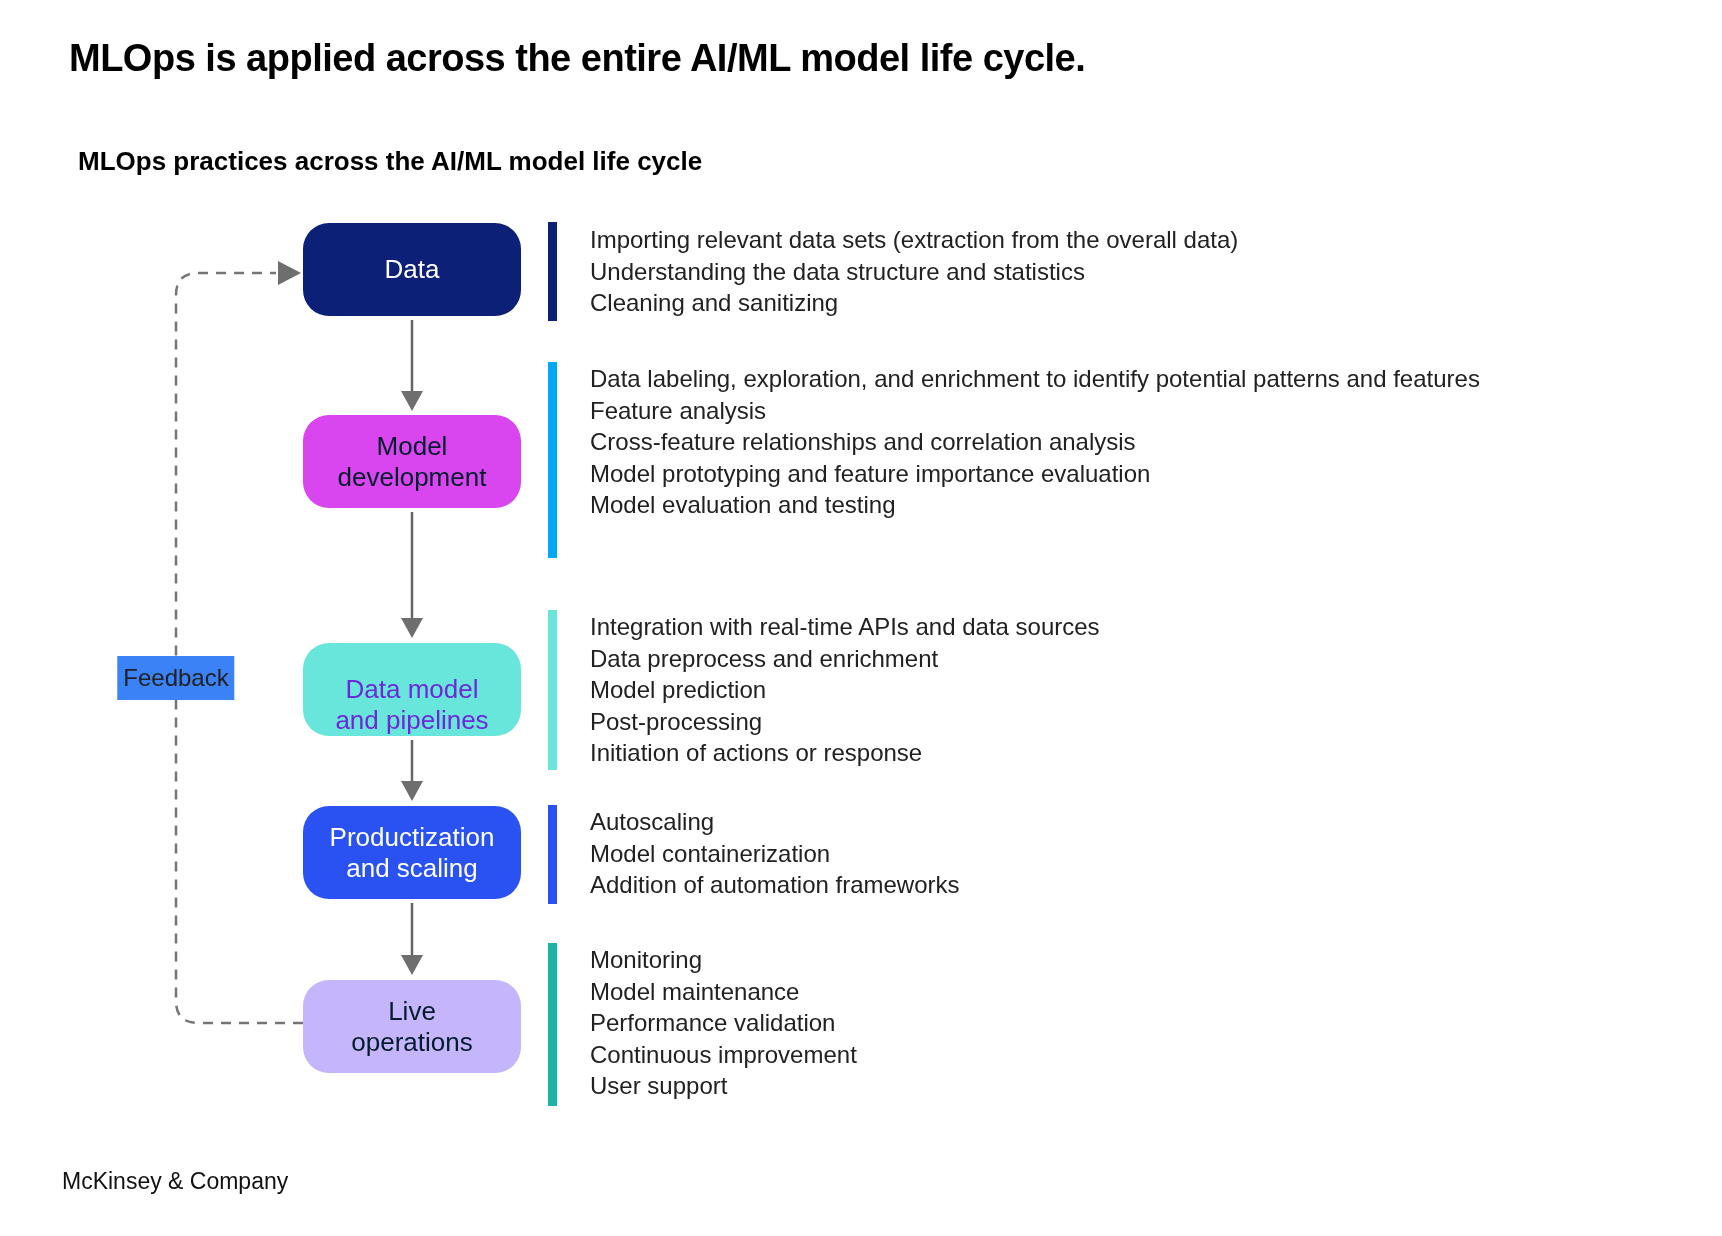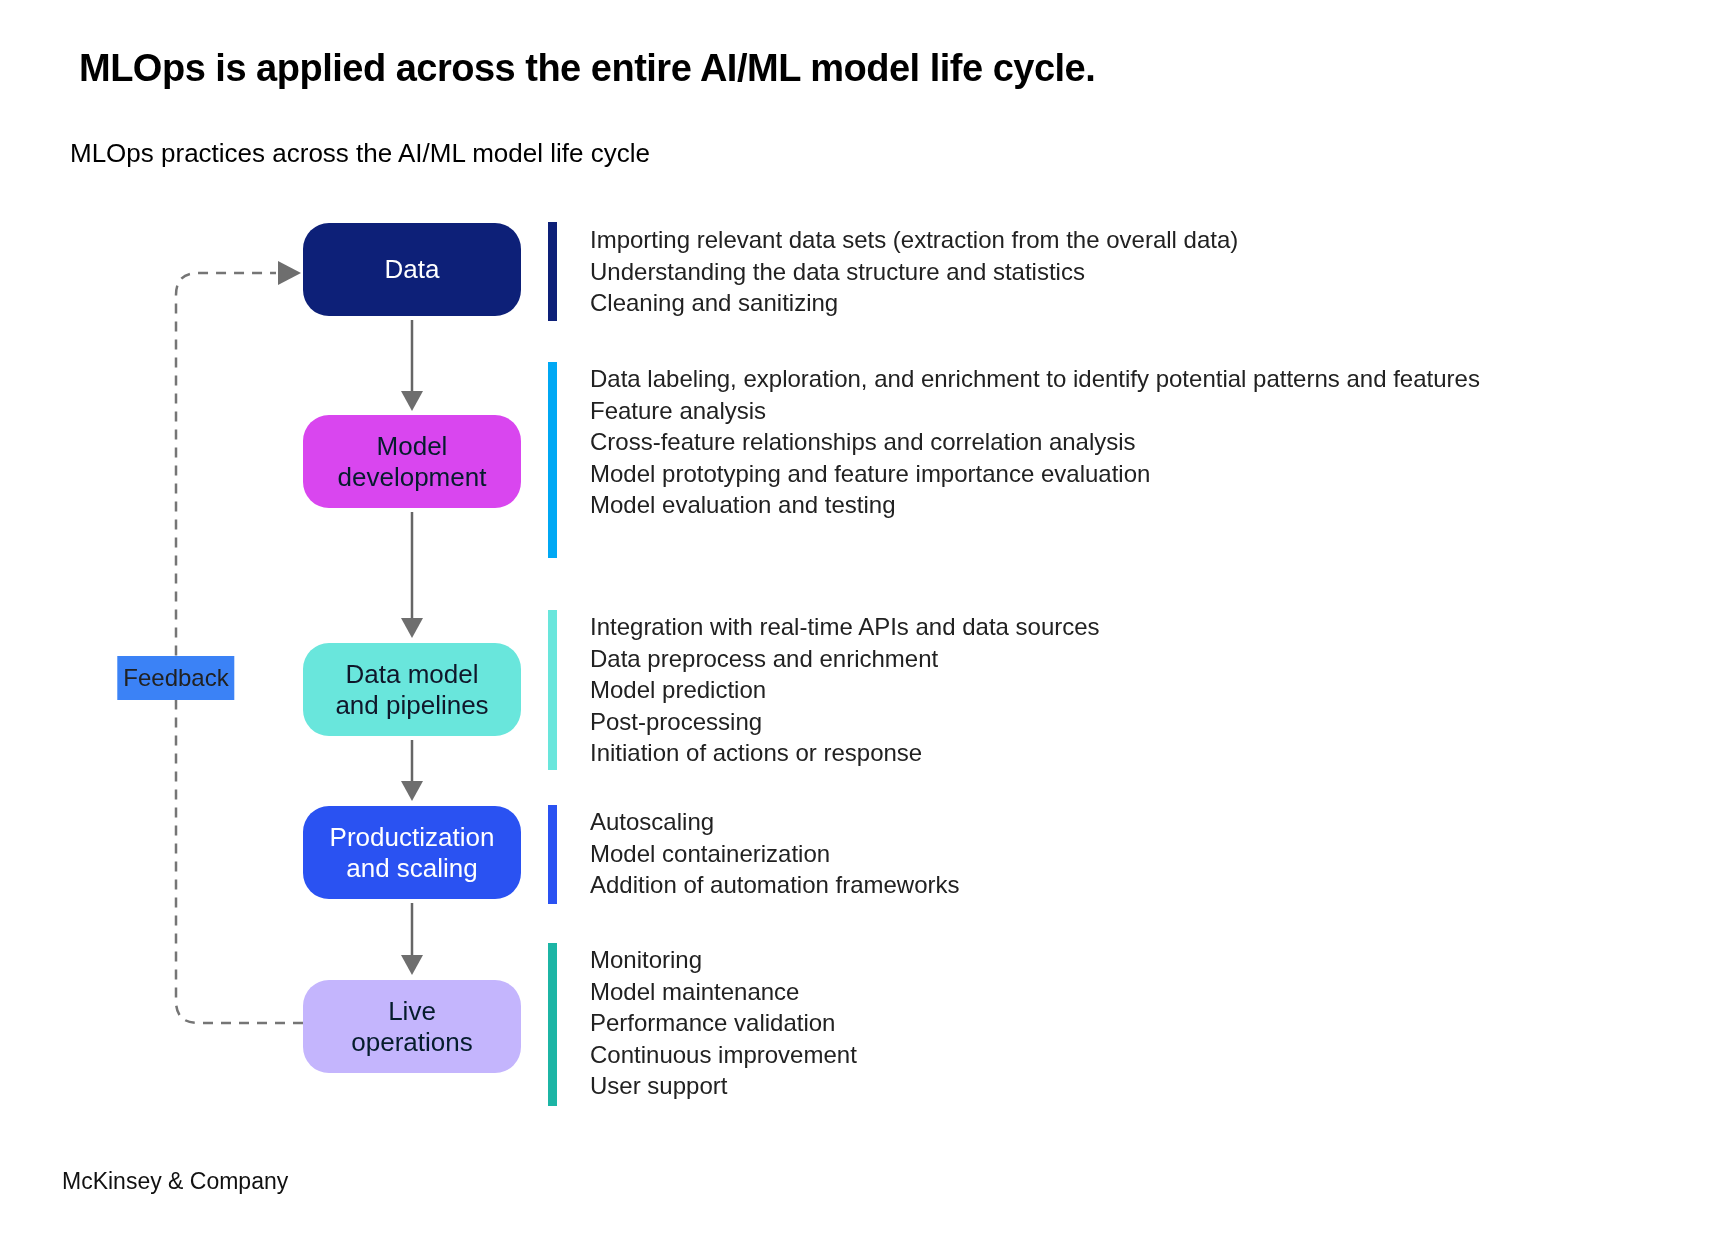--- a/index.html
+++ b/index.html
@@ -4,26 +4,26 @@
 <style>
   html,body{margin:0;padding:0;background:#ffffff;}
   .page{
     position:relative;
     width:1722px;height:1236px;
     background:#ffffff;
     font-family:"Liberation Sans", sans-serif;
     overflow:hidden;
   }
   .title{
-    position:absolute;left:62px;top:30px;margin:17px;
+    position:absolute;left:62px;top:30px;margin:7px;
     font-size:38px;font-weight:700;color:#000000;letter-spacing:-0.5px;
   }
   .subtitle{
-    position:absolute;left:62px;top:130px;margin:8px;
-    font-size:26px;font-weight:400;color:#000000;
+    position:absolute;left:62px;top:130px;margin:16px;
+    font-size:26px;font-weight:700;color:#000000;
   }
   .connectors{position:absolute;left:0;top:0;pointer-events:none;}
   .feedback-path{fill:none;stroke:#757575;stroke-width:2.5;stroke-dasharray:10 8;}
   .shaft{stroke:#666666;stroke-width:2.5;}
   .ah{fill:#6e6e6e;stroke:none;}
   .box{
     position:absolute;left:303px;width:218px;height:93px;
     border-radius:26px;
     display:flex;align-items:center;justify-content:center;
     text-align:center;font-size:26px;line-height:31px;
@@ -101,21 +101,21 @@
   </div>
   <div class="bar" id="s2-bar" style="background-color: rgb(0, 168, 244);"></div>
   <ul class="items" id="s2-items">
     <li>Data labeling, exploration, and enrichment to identify potential patterns and features</li>
     <li>Feature analysis</li>
     <li>Cross-feature relationships and correlation analysis</li>
     <li>Model prototyping and feature importance evaluation</li>
     <li>Model evaluation and testing</li>
   </ul>
 
-  <div class="box" id="s3-box" style="background-color: rgb(105, 230, 220); color: #0f172a;">
+  <div class="box" id="s3-box" style="background-color: rgb(105, 230, 220); color: #6d28d9; align-items: flex-end;">
     <div>
       <span class="bl">Data model</span>
       <span class="bl">and pipelines</span>
     </div>
   </div>
   <div class="bar" id="s3-bar" style="background-color: rgb(105, 230, 220);"></div>
   <ul class="items" id="s3-items">
     <li>Integration with real-time APIs and data sources</li>
     <li>Data preprocess and enrichment</li>
     <li>Model prediction</li>

